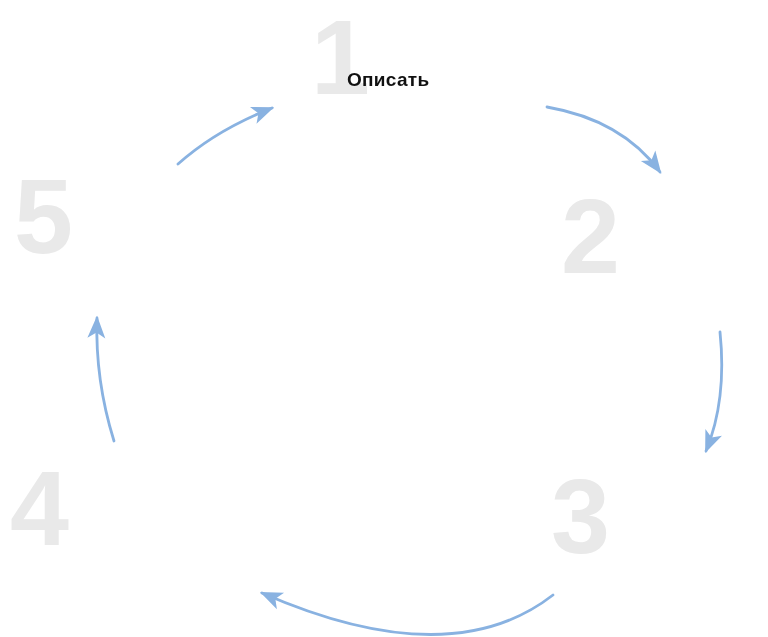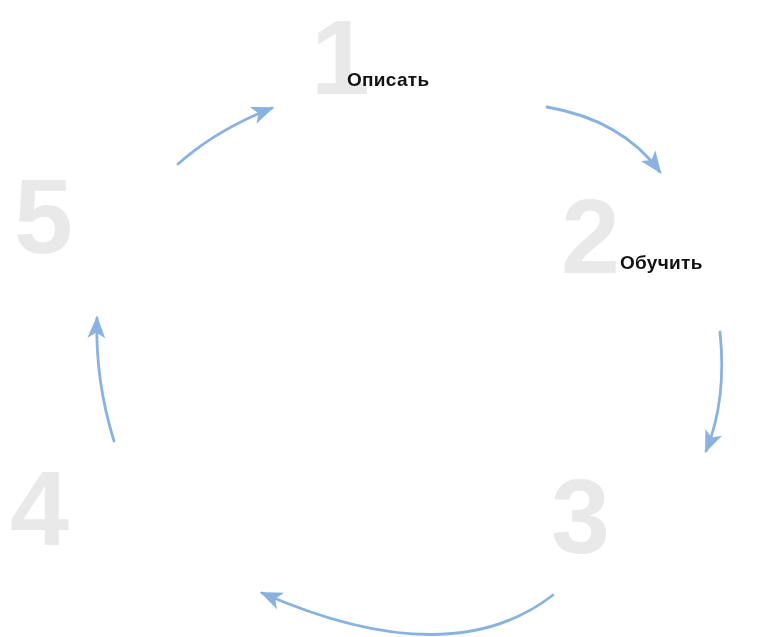--- a/index.html
+++ b/index.html
@@ -67,21 +67,20 @@
     <path d="M547 107 Q622 120 660 172" marker-end="url(#ah)" stroke="#89b2e1"></path>
     <path d="M720 332 Q727 400 706 451" marker-end="url(#ah)" stroke="#89b2e1"></path>
     <path d="M553 595 Q450 675 262 593" marker-end="url(#ah)" stroke="#89b2e1"></path>
     <path d="M114 441 Q95 380 97 318" marker-end="url(#ah)" stroke="#89b2e1"></path>
   </svg>
 
   <span class="num n1">1</span>
   <span class="lbl l1">Описать</span>
 
   <span class="num n2">2</span>
-  <span class="lbl l2">Обучить</span>
 
   <span class="num n3">3</span>
 
   <span class="num n4">4</span>
 
   <span class="num n5">5</span>
 
 </div>
 
 </body></html>

